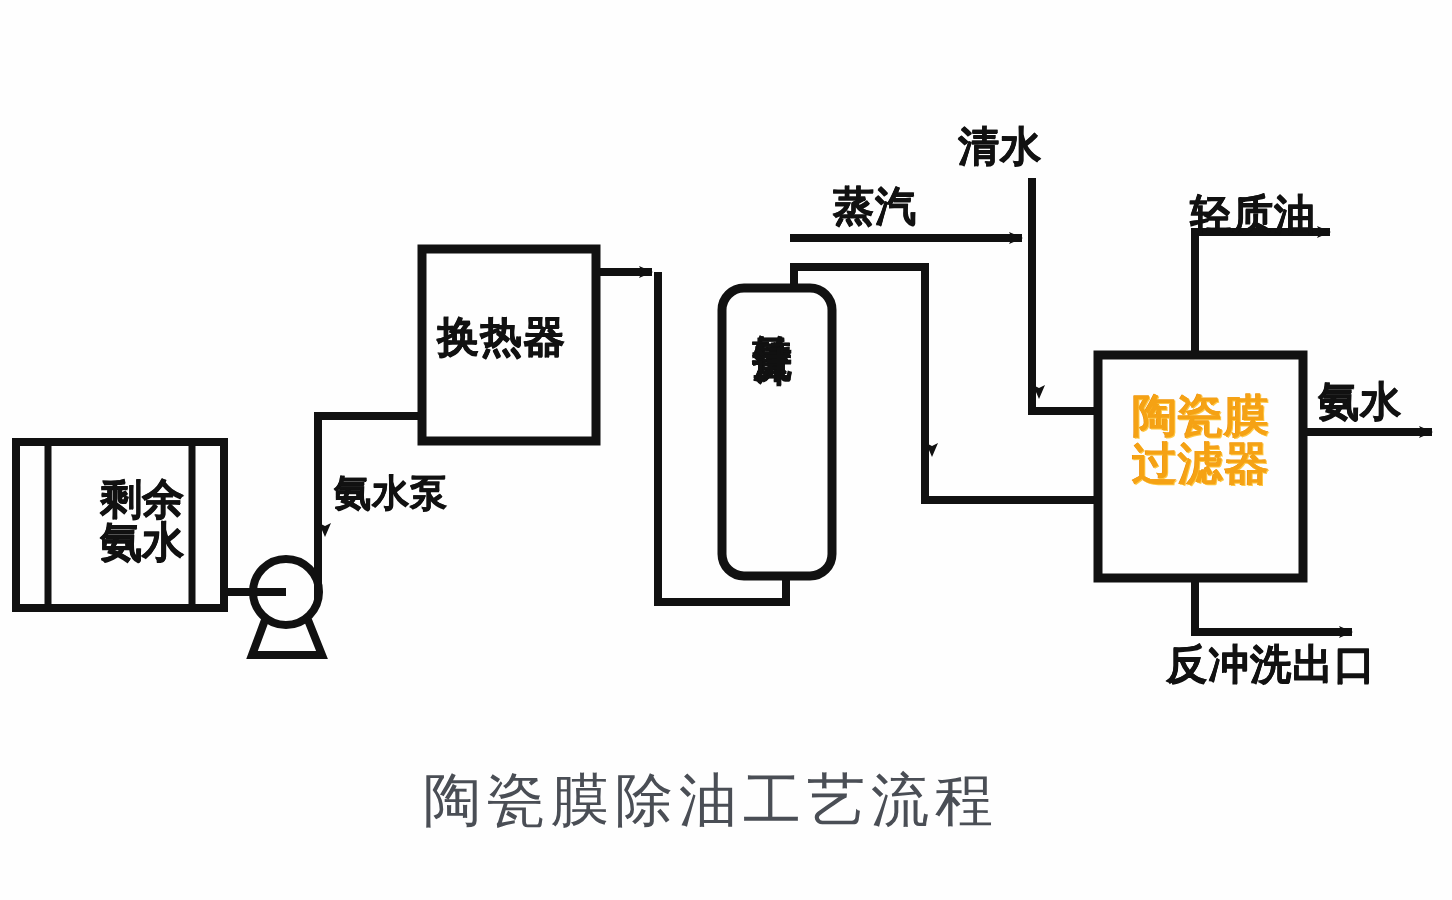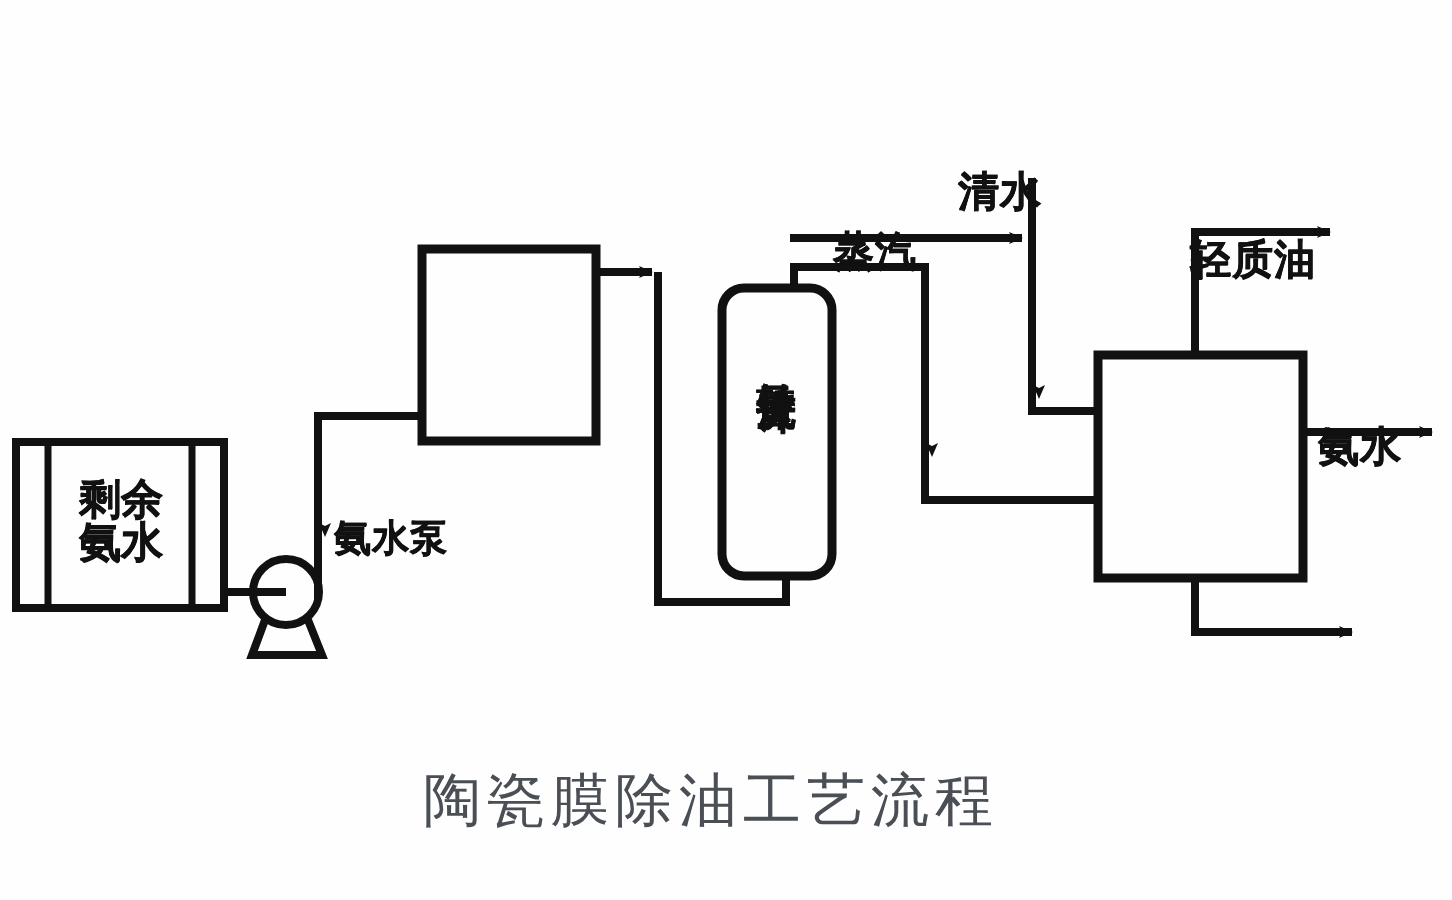--- a/index.html
+++ b/index.html
@@ -20,40 +20,39 @@
   #flow-svg {
     position: absolute;
     left: 0;
     top: 0;
     width: 1452px;
     height: 900px;
   }
   .lbl {
     position: absolute;
     color: #111111;
-    font-family: Liberation Mono, monospace;
+    font-family: Liberation Serif, serif;
     font-weight: 700;
     white-space: nowrap;
     letter-spacing: 1px;
     line-height: 1;
     text-shadow: 0.5px 0 0 #111, 0 0.5px 0 #111;
-    margin-top: 48px;
   }
   .eq-label {
     position: absolute;
     color: #111111;
     font-family: "DejaVu Sans", "Liberation Sans", sans-serif;
     font-weight: 700;
     line-height: 1.02;
     white-space: nowrap;
     text-shadow: 0.5px 0 0 #111, 0 0.5px 0 #111;
   }
   .eq-label.two-col {
     white-space: normal;
-    text-align: center;
+    text-align: right;
   }
   .vertical-label {
     writing-mode: vertical-rl;
     text-orientation: upright;
     letter-spacing: 3px;
   }
   .membrane-label {
     position: absolute;
     color: #F5A214;
     font-family: "DejaVu Sans", "Liberation Sans", sans-serif;
@@ -134,28 +133,34 @@
     <path d="M1195,578 L1195,632 L1352,632" fill="none" stroke="#111111" stroke-width="8" marker-end="url(#arrowR)"></path>
   </svg>
 
   <div class="eq-label two-col" style="left:58px; top:478px; width:126px; font-size:42px;">
     <div>剩余</div>
     <div>氨水</div>
   </div>
 
   <div class="lbl" style="left:334px; top:474px; font-size:37px;">氨水泵</div>
 
+  <div class="lbl" style="left:437px; top:316px; font-size:42px;">换热器</div>
 
   <div class="lbl vertical-label" style="left:753px; top:303px; font-size:39px;">转子流量计</div>
 
+  <div class="membrane-label" style="left:1108px; top:392px; width:186px;">
+    <div>陶瓷膜</div>
+    <div>过滤器</div>
+  </div>
 
   <div class="lbl" style="left:833px; top:186px; font-size:41px;">蒸汽</div>
 
   <div class="lbl" style="left:958px; top:126px; font-size:41px;">清水</div>
 
   <div class="lbl" style="left:1190px; top:194px; font-size:41px;">轻质油</div>
 
   <div class="lbl" style="left:1318px; top:381px; font-size:41px;">氨水</div>
 
+  <div class="lbl" style="left:1166px; top:644px; font-size:41px;">反冲洗出口</div>
 
   <div id="caption">陶瓷膜除油工艺流程</div>
 
 </div>
 
 </body></html>

